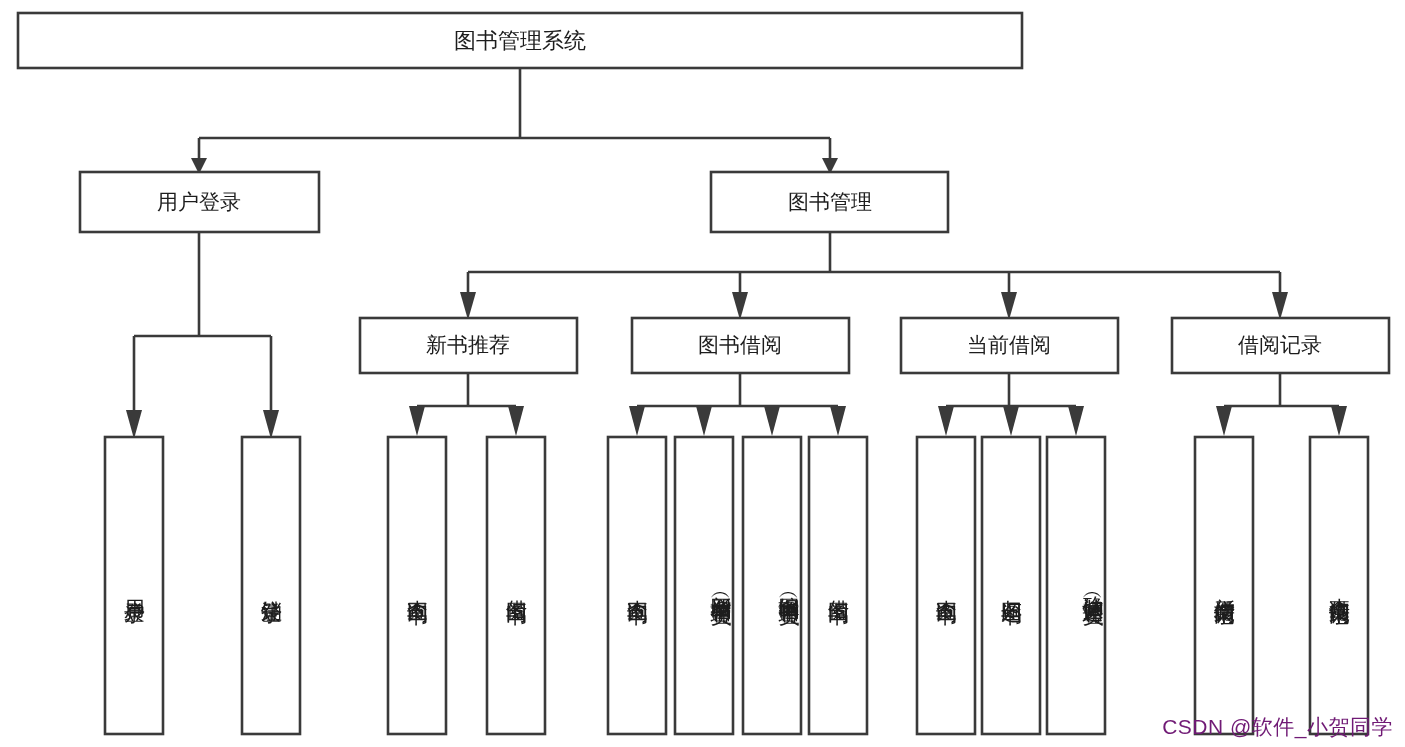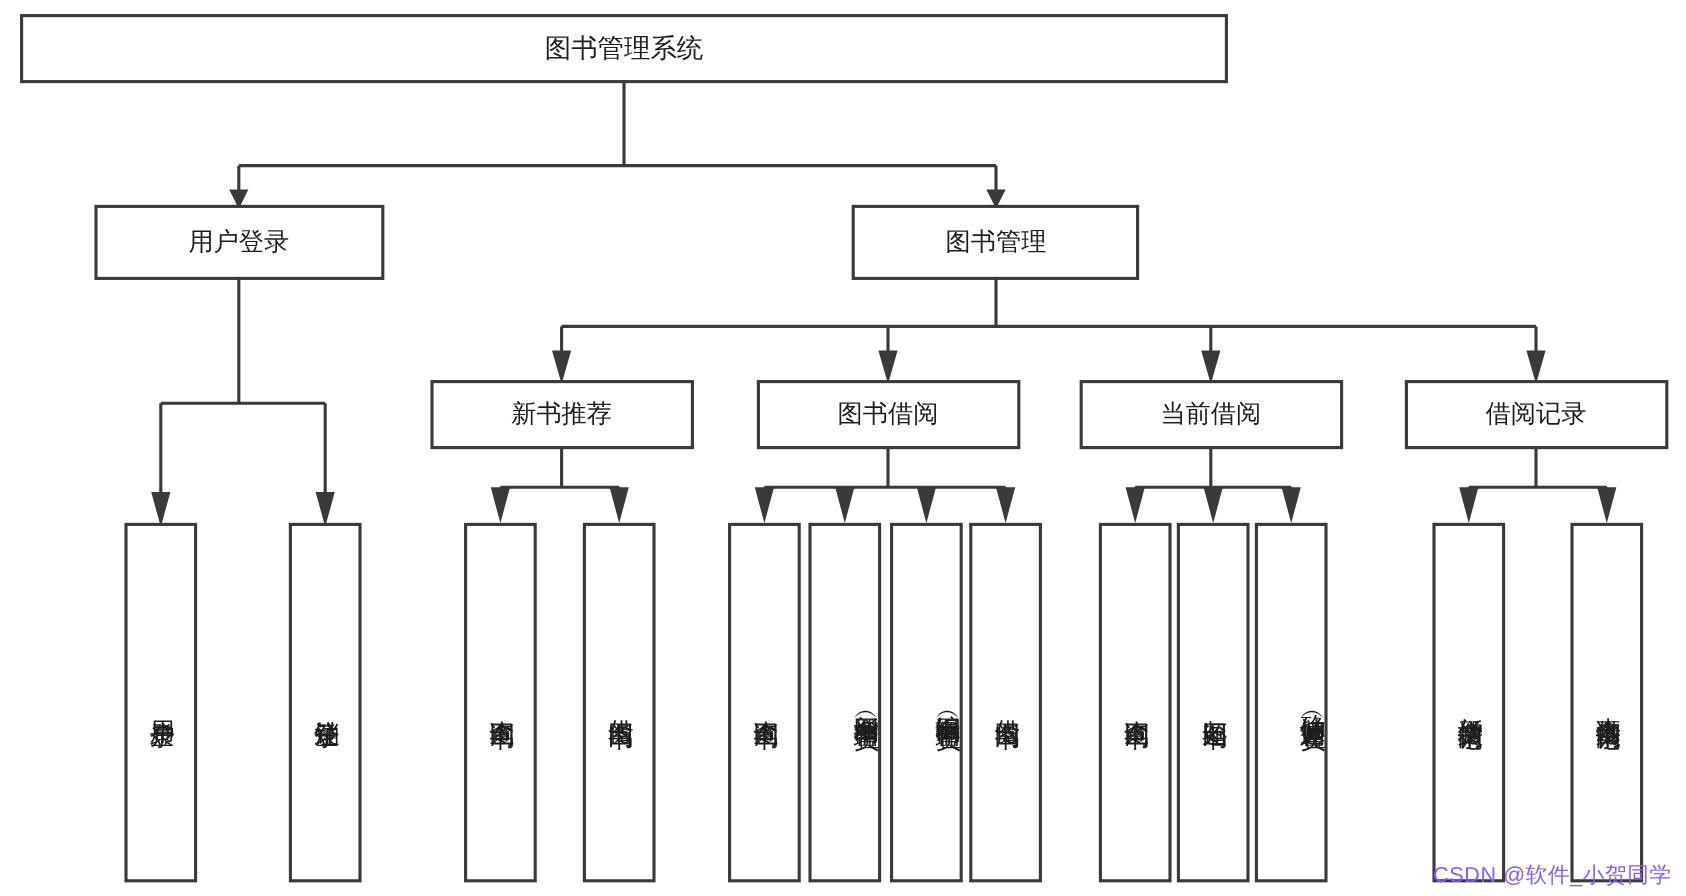--- a/index.html
+++ b/index.html
@@ -67,22 +67,22 @@
     justify-content: center;
     text-align: center;
     pointer-events: none;
     user-select: none;
   }
   .watermark {
     position: absolute;
     right: 12px;
     bottom: 6px;
     font-family: "Liberation Sans", "DejaVu Sans", sans-serif;
-    font-size: 18px;
-    color: #8b5cf6;
+    font-size: 21px;
+    color: #701a75;
     letter-spacing: 0.5px;
     white-space: nowrap;
   }
 </style>
 </head>
 <body>
 
 <div id="diagram-root">
 
   <svg class="diagram" viewBox="0 0 1405 747" xmlns="http://www.w3.org/2000/svg">

